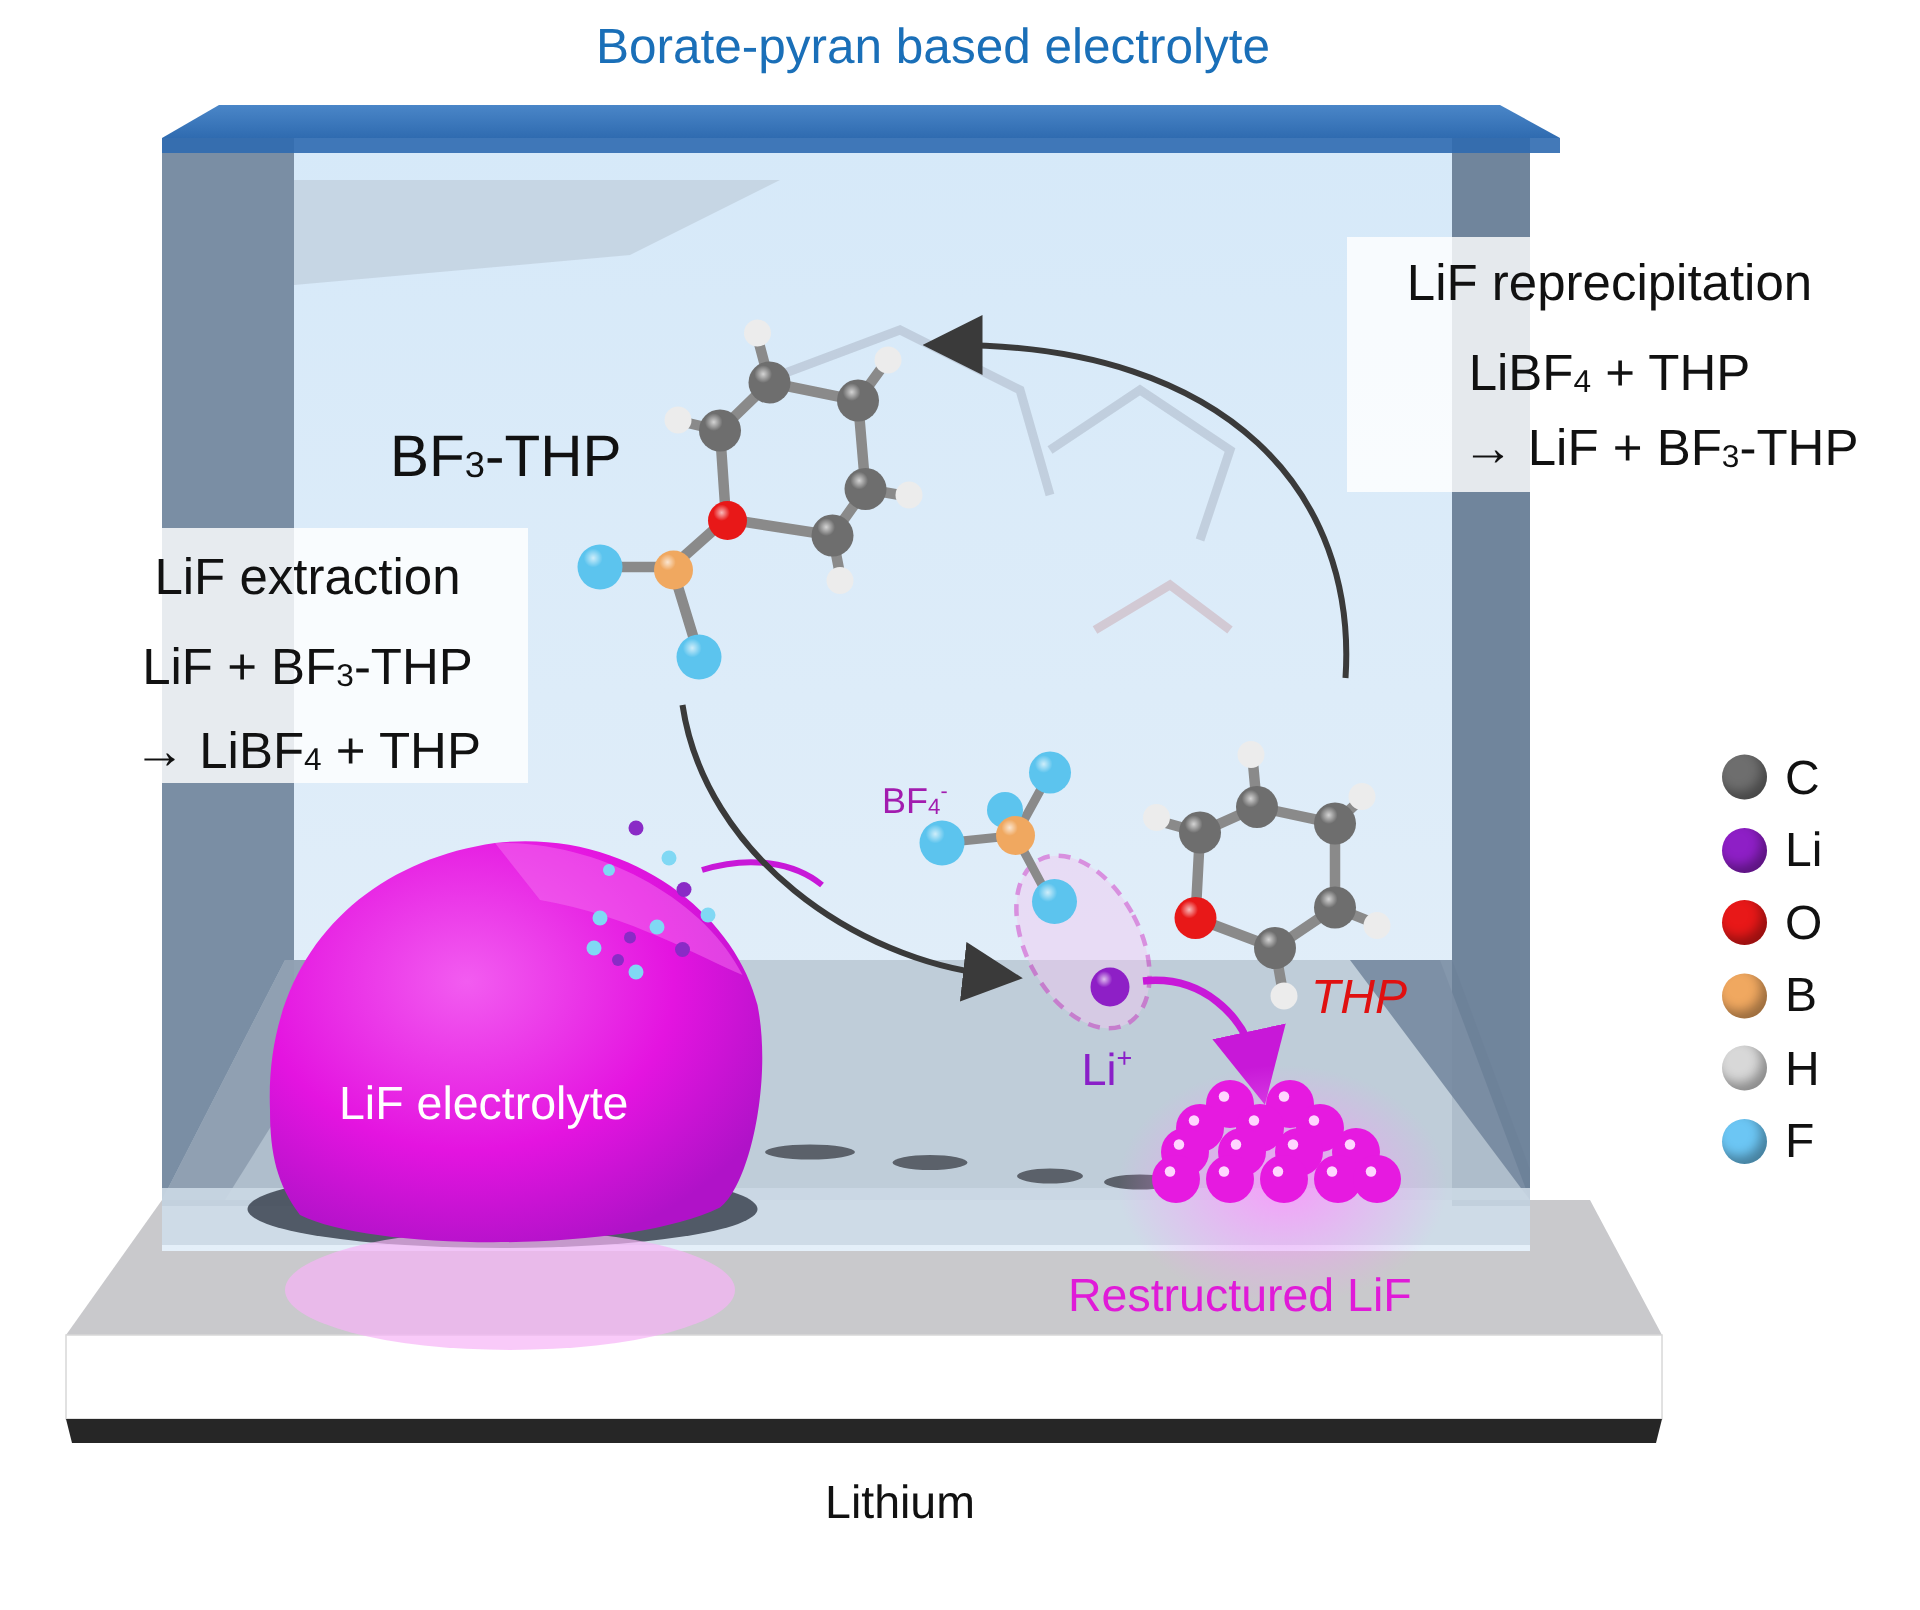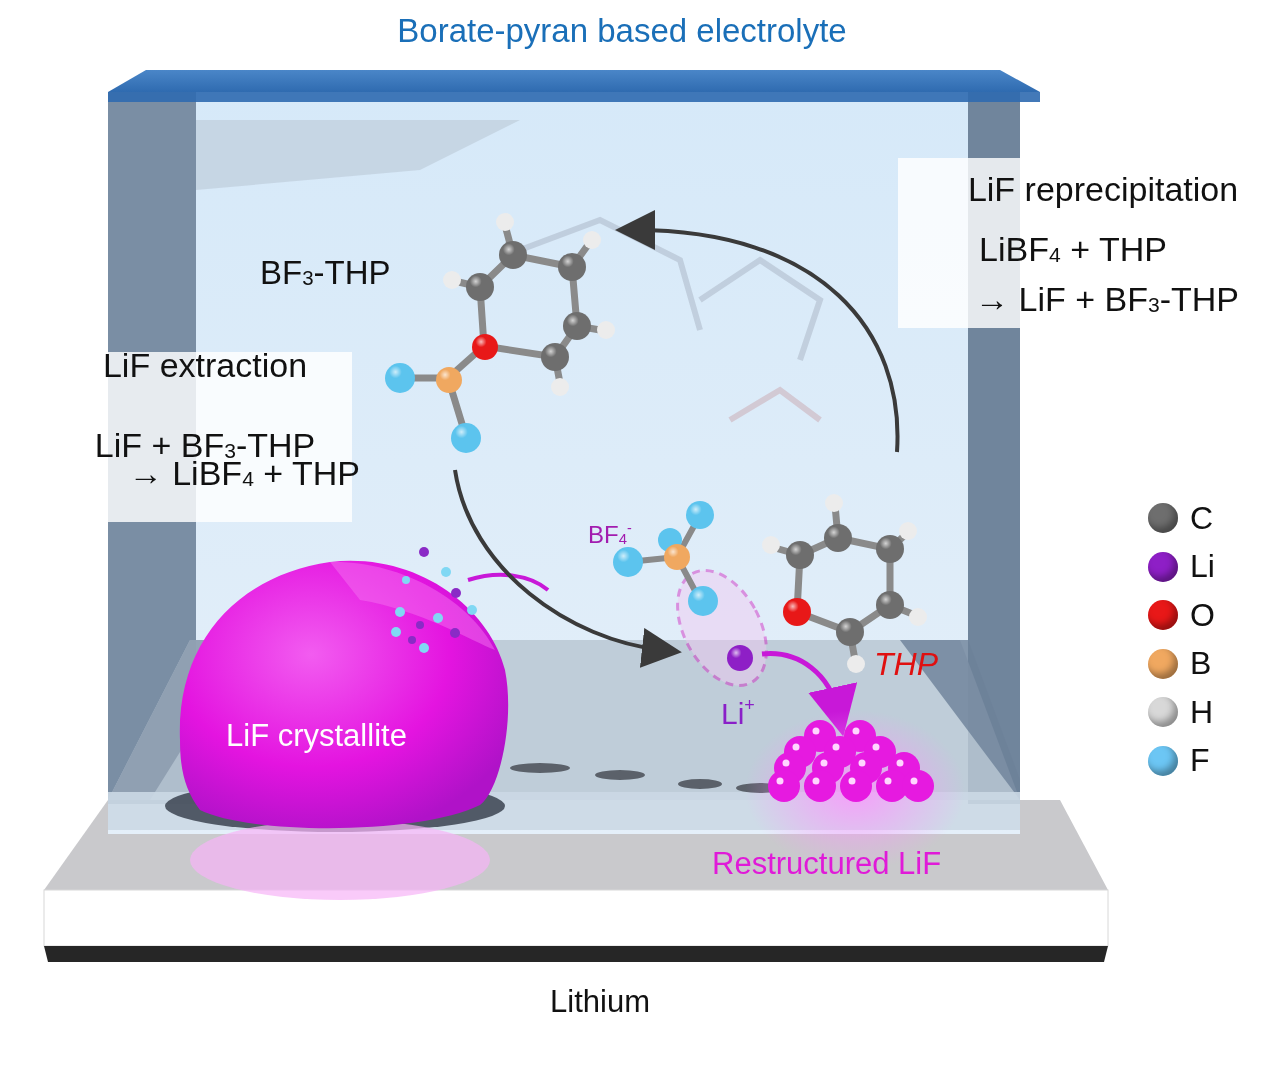--- a/index.html
+++ b/index.html
@@ -4,21 +4,21 @@
 <style>
   html,body{margin:0;padding:0;background:#ffffff;}
   body{width:1280px;height:1073px;position:relative;overflow:hidden;font-family:"Liberation Sans",sans-serif;}
   #scene{position:absolute;left:0;top:0;width:1280px;height:1073px;}
   .txt{position:absolute;white-space:nowrap;line-height:1;}
   .title{left:0;width:1160px;top:14px;text-align:center;font-size:33px;color:#1a6fb8;padding-left:42px;}
   .box-label{color:#111;font-size:34px;text-align:center;line-height:1.05;}
   .panel{position:absolute;background:rgba(255,255,255,0.82);}
   .sub{font-size:0.62em;vertical-align:-0.05em;}
   .sup{font-size:0.6em;vertical-align:0.7em;}
-  .mol-label{font-size:33px;color:#111;}
+  .mol-label{font-size:39px;color:#111;margin-top:29px;}
   .bf4{font-size:24px;color:#a21caf;margin-top:23px;}
   .thp-red{font-size:32px;color:#e01010;}
   .li-plus{font-size:30px;color:#8a1fc8;margin-left:27px;}
   .white-lbl{font-size:31px;color:#ffffff;}
   .mag-lbl{font-size:31px;color:#e01ad8;}
   .bottom-lbl{font-size:31px;color:#111;left:0;width:1200px;top:986px;text-align:center;}
   .legend{position:absolute;left:1148px;top:494px;}
   .legend-item{display:flex;align-items:center;height:48.5px;}
   .legend-dot{width:30px;height:30px;border-radius:50%;margin-right:12px;box-shadow:inset -4px -5px 7px rgba(0,0,0,0.35);}
   .legend-text{font-size:32px;color:#111;}
@@ -222,35 +222,35 @@
         <circle cx="888" cy="781" r="3.5" fill="#ffd6ff"></circle>
         <circle cx="918" cy="786" r="16" fill="#e61ae0"></circle>
         <circle cx="914" cy="781" r="3.5" fill="#ffd6ff"></circle>
       </g>
   </g>
 </svg>
 
 <div class="txt title">Borate-pyran based electrolyte</div>
 
 <div class="panel" style="left:898px;top:158px;width:342px;height:170px;"></div>
-<div class="txt box-label" style="left:898px;top:172px;width:350px;margin-left:30px;">LiF reprecipitation</div>
+<div class="txt box-label" style="left:898px;top:172px;width:350px;">LiF reprecipitation</div>
 <div class="txt box-label" style="left:898px;top:232px;width:350px;text-align:center;"><span>LiBF</span><span class="sub">4</span><span> + THP</span></div>
 <div class="txt box-label" style="left:898px;top:282px;width:350px;margin-left:34px;"><span>→ LiF + BF</span><span class="sub">3</span><span>-THP</span></div>
 
 <div class="panel" style="left:60px;top:352px;width:292px;height:170px;"></div>
-<div class="txt box-label" style="left:50px;top:348px;width:310px;">LiF extraction</div>
+<div class="txt box-label" style="left:50px;top:368px;width:310px;">LiF extraction</div>
 <div class="txt box-label" style="left:50px;top:428px;width:310px;"><span>LiF + BF</span><span class="sub">3</span><span>-THP</span></div>
-<div class="txt box-label" style="left:50px;top:456px;width:310px;text-align:right;"><span>→ LiBF</span><span class="sub">4</span><span> + THP</span></div>
+<div class="txt box-label" style="left:50px;top:484px;width:310px;"><span>→ LiBF</span><span class="sub">4</span><span> + THP</span></div>
 
 <div class="txt mol-label" style="left:260px;top:256px;"><span>BF</span><span class="sub">3</span><span>-THP</span></div>
 <div class="txt bf4" style="left:588px;top:498px;"><span>BF</span><span class="sub">4</span><span class="sup">-</span></div>
 <div class="txt thp-red" style="left:874px;top:648px;font-style:italic;">THP</div>
 <div class="txt li-plus" style="left:694px;top:696px;"><span>Li</span><span class="sup">+</span></div>
 
-<div class="txt white-lbl" style="left:226px;top:720px;">LiF crystallite</div>
+<div class="txt white-lbl" style="left:226px;top:720px;">LiF electrolyte</div>
 <div class="txt mag-lbl" style="left:712px;top:830px;margin-top:18px;">Restructured LiF</div>
 <div class="txt bottom-lbl">Lithium</div>
 
 <div class="legend">
   <div class="legend-item">
       <span class="legend-dot" style="background:#6e6e6e"></span>
       <span class="legend-text">C</span>
     </div>
   <div class="legend-item">
       <span class="legend-dot" style="background:#8e1fc6"></span>

